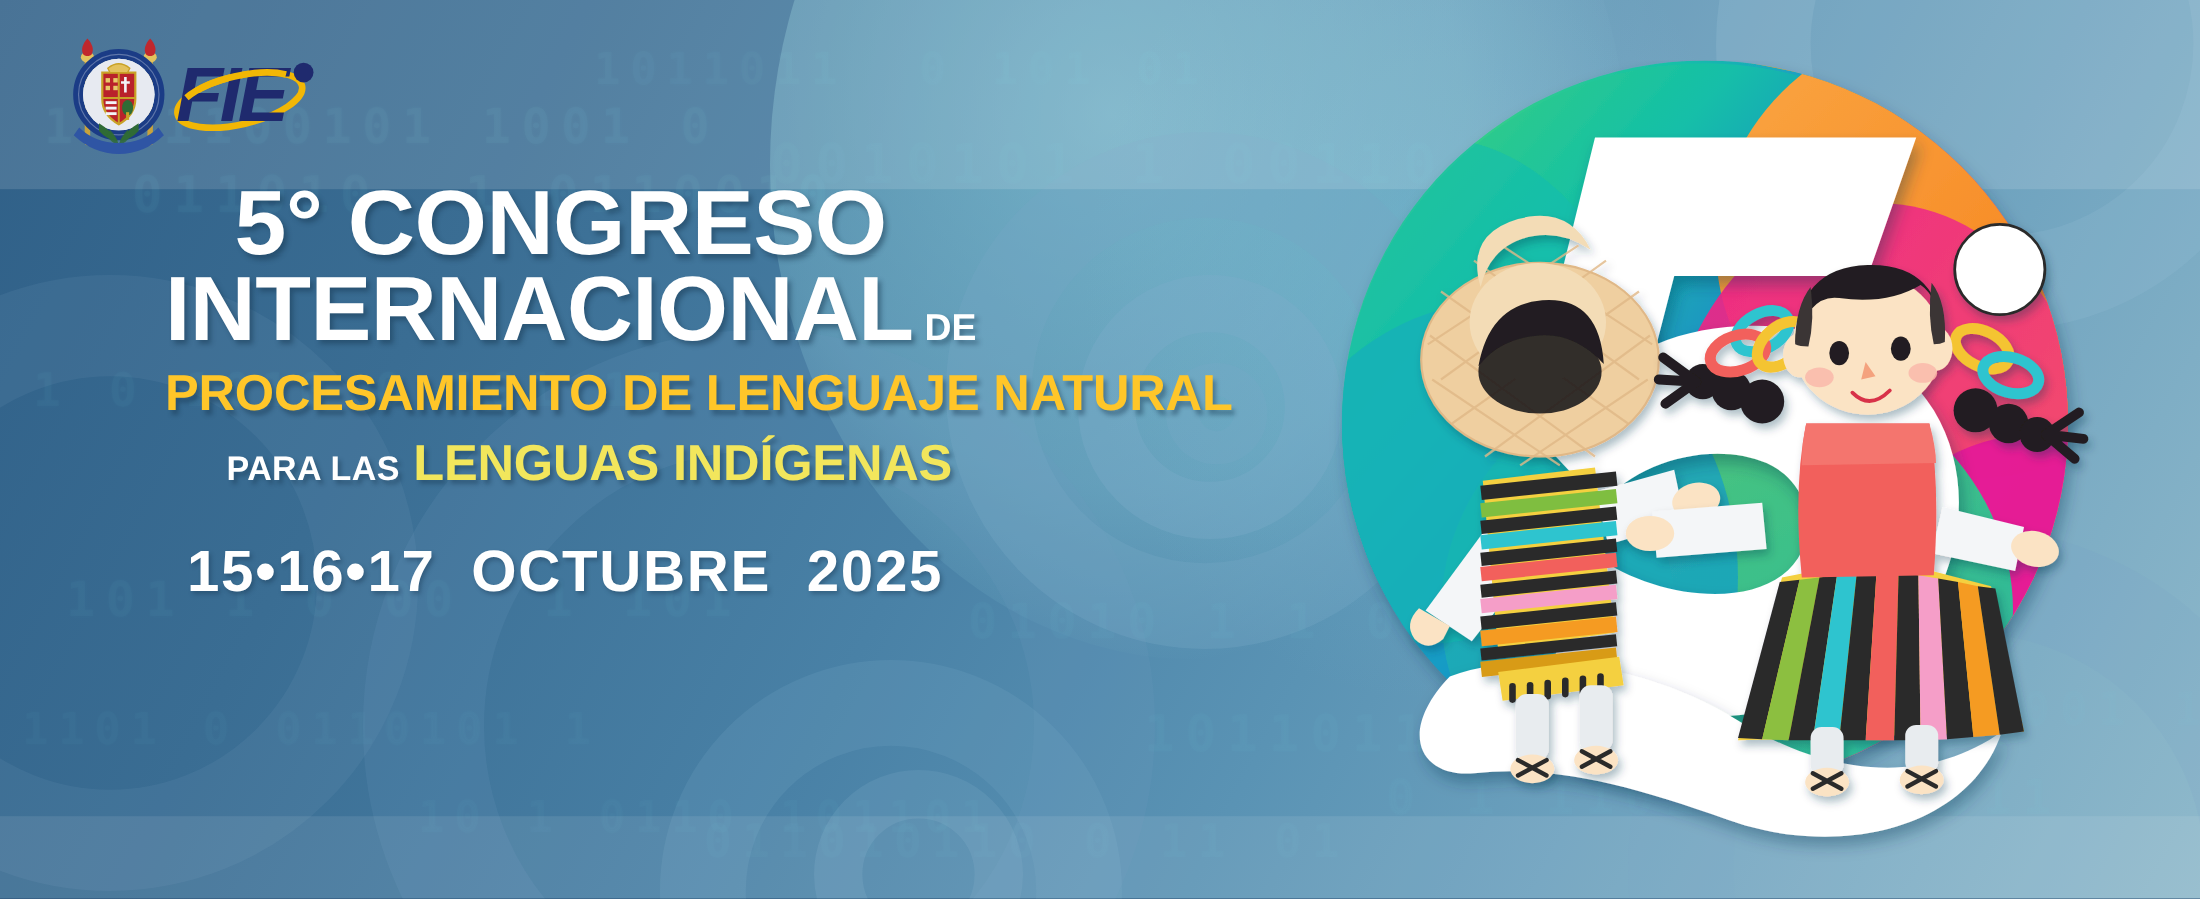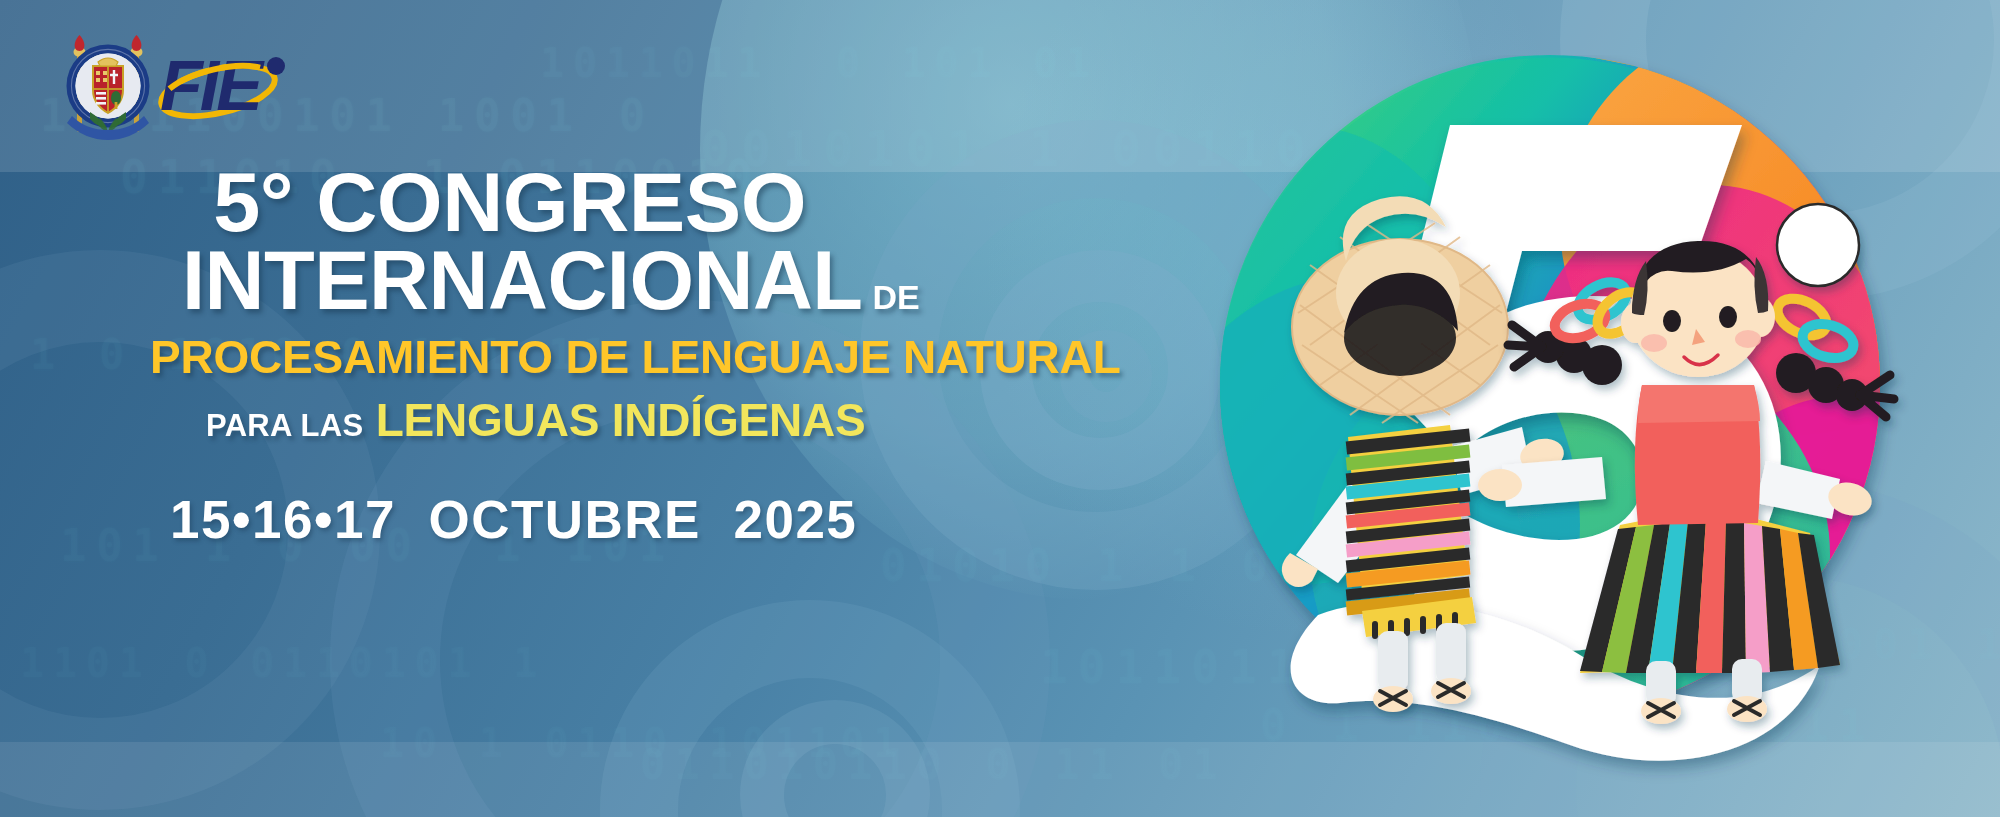--- a/index.html
+++ b/index.html
@@ -61,21 +61,21 @@
   
   .headline{position:absolute;left:150px;top:165px;width:900px;}
 
   .line-main{
     font-weight:800;color:#ffffff;letter-spacing:-.5px;
     text-shadow:3px 4px 5px rgba(20,50,75,.45);
     line-height:.92;white-space:nowrap;
   }
   .l1{font-size:83px;transform:scaleX(1.02);transform-origin:left center;padding-left:62px;}
   .l1 .deg{font-size:83px;}
-  .l2{font-size:83px;margin-top:2px;display:flex;align-items:baseline;gap:10px;margin-left:32px;}
+  .l2{font-size:83px;margin-top:2px;display:flex;align-items:baseline;gap:10px;}
   .l2 .big{font-size:83px;}
   .l2 .de{font-size:34px;font-weight:800;letter-spacing:0;}
 
   .l3{
     margin-top:10px;font-size:46px;font-weight:800;color:#FFC629;
     letter-spacing:-.2px;white-space:nowrap;
     text-shadow:3px 4px 4px rgba(20,50,75,.40);
   }
   .l4{
     margin-top:9px;font-size:44px;font-weight:800;white-space:nowrap;

